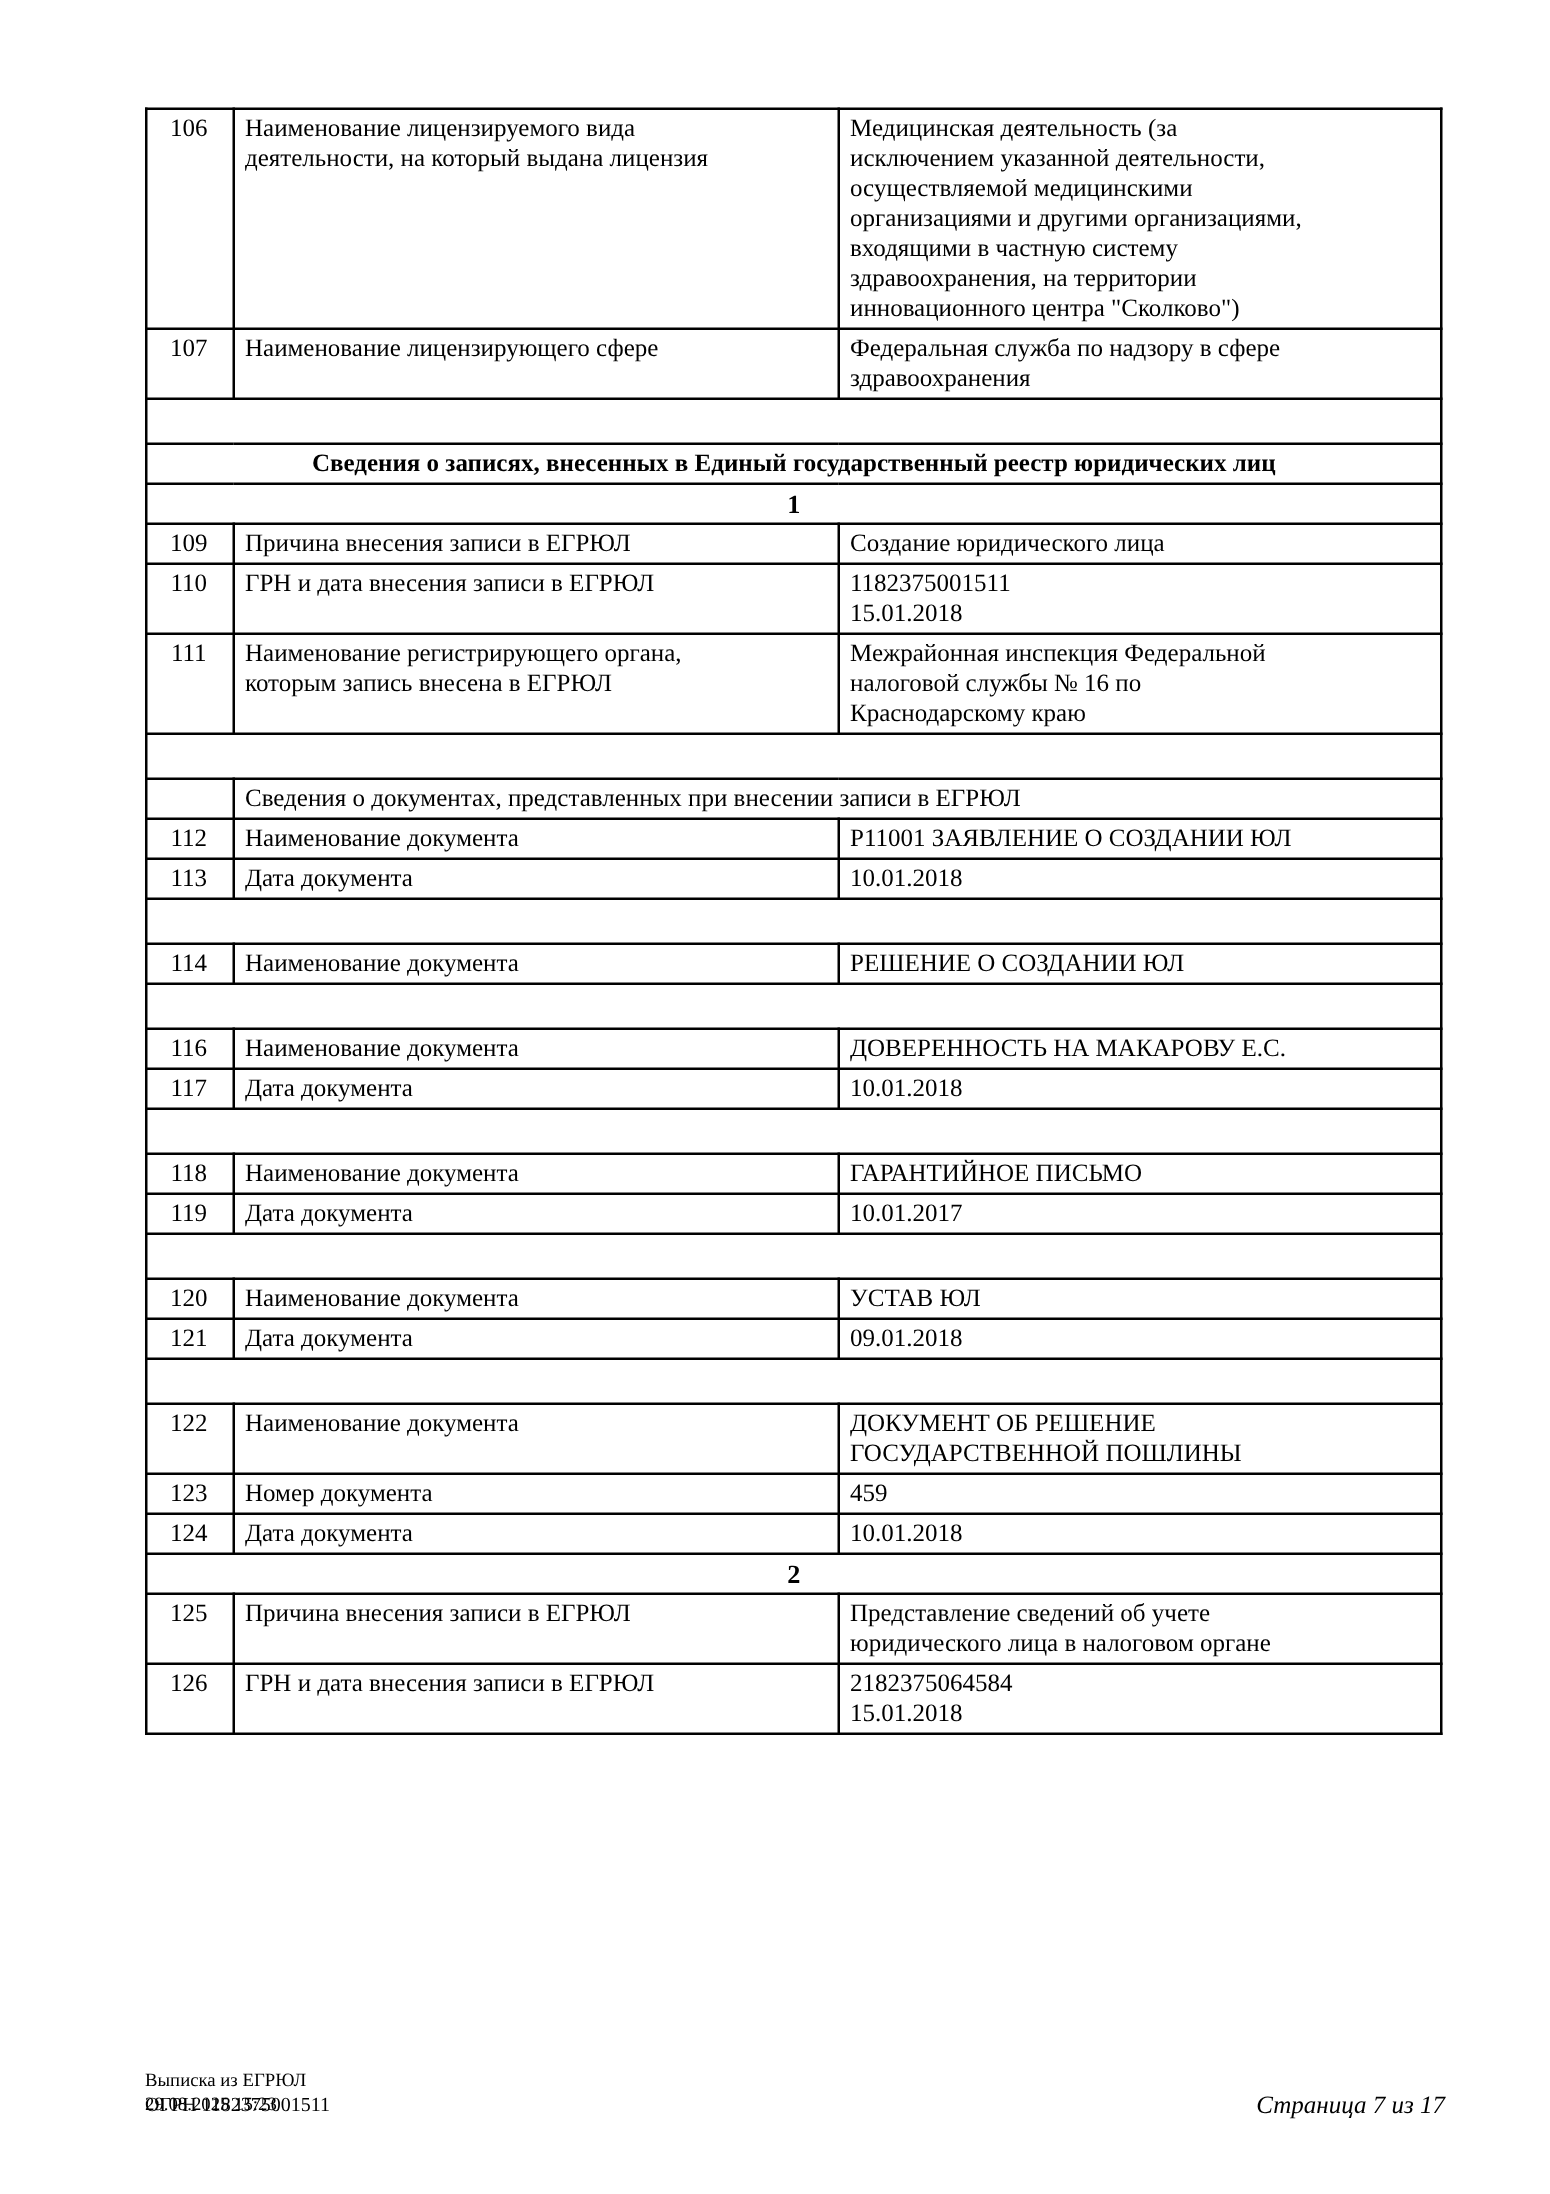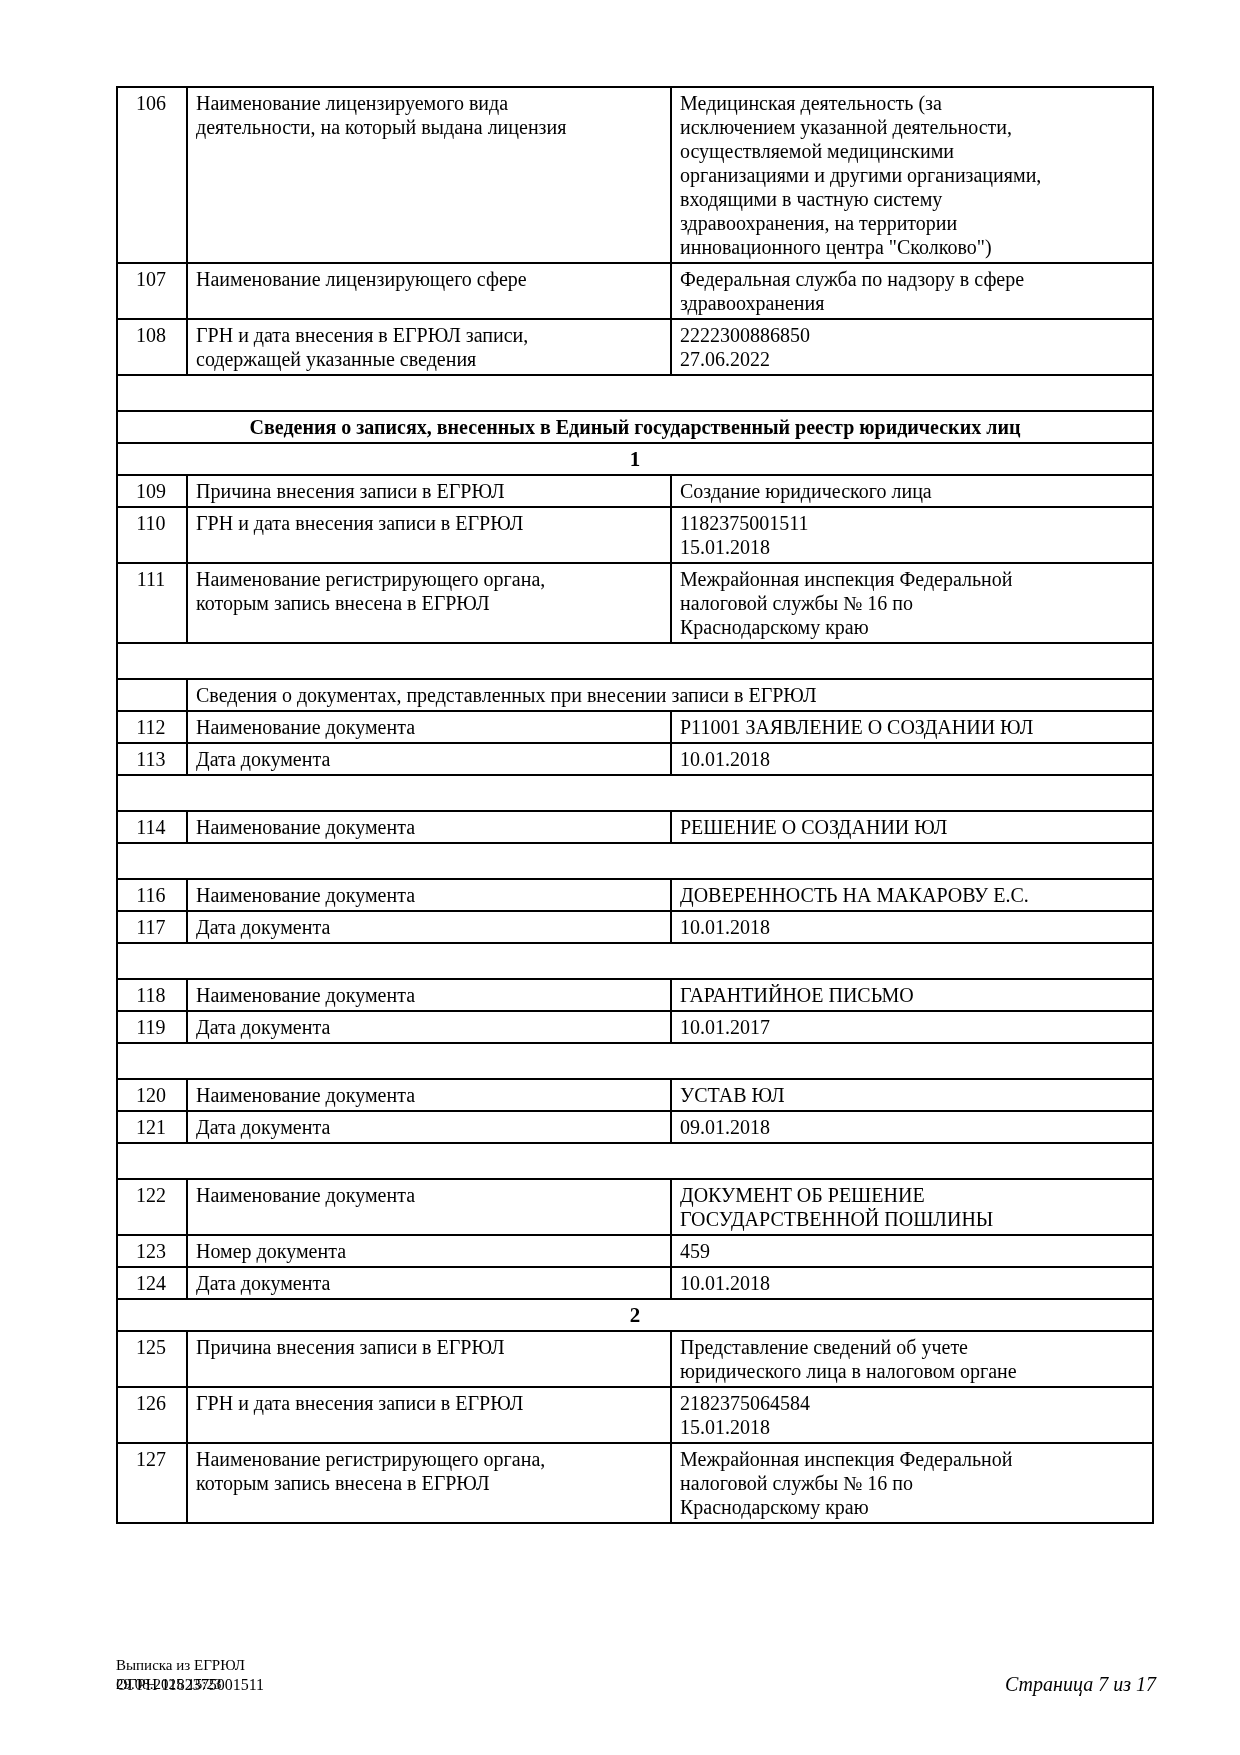--- a/index.html
+++ b/index.html
@@ -104,27 +104,20 @@
 входящими в частную систему
 здравоохранения, на территории
 инновационного центра "Сколково")</td>
       </tr>
       <tr>
         <td class="num">107</td>
         <td class="label">Наименование лицензирующего сфере</td>
         <td class="value">Федеральная служба по надзору в сфере
 здравоохранения</td>
       </tr>
-      <tr>
-        <td class="num">108</td>
-        <td class="label">ГРН и дата внесения в ЕГРЮЛ записи,
-содержащей указанные сведения</td>
-        <td class="value">2222300886850
-27.06.2022</td>
-      </tr>
       <tr class="gap">
         <td colspan="3"></td>
       </tr>
       <tr>
         <td colspan="3" class="section">Сведения о записях, внесенных в Единый государственный реестр юридических лиц</td>
       </tr>
       <tr>
         <td colspan="3" class="group">1</td>
       </tr>
       <tr>
@@ -236,28 +229,20 @@
         <td class="num">125</td>
         <td class="label">Причина внесения записи в ЕГРЮЛ</td>
         <td class="value">Представление сведений об учете
 юридического лица в налоговом органе</td>
       </tr>
       <tr>
         <td class="num">126</td>
         <td class="label">ГРН и дата внесения записи в ЕГРЮЛ</td>
         <td class="value">2182375064584
 15.01.2018</td>
-      </tr>
-      <tr>
-        <td class="num">127</td>
-        <td class="label">Наименование регистрирующего органа,
-которым запись внесена в ЕГРЮЛ</td>
-        <td class="value">Межрайонная инспекция Федеральной
-налоговой службы № 16 по
-Краснодарскому краю</td>
       </tr>
     </tbody>
 </table>
 
 <div class="footer">
   <div class="footer-left">
     <div>Выписка из ЕГРЮЛ</div>
     <div>29.08.2025 15:23</div>
   </div>
   <div class="footer-center">ОГРН 1182375001511</div>

